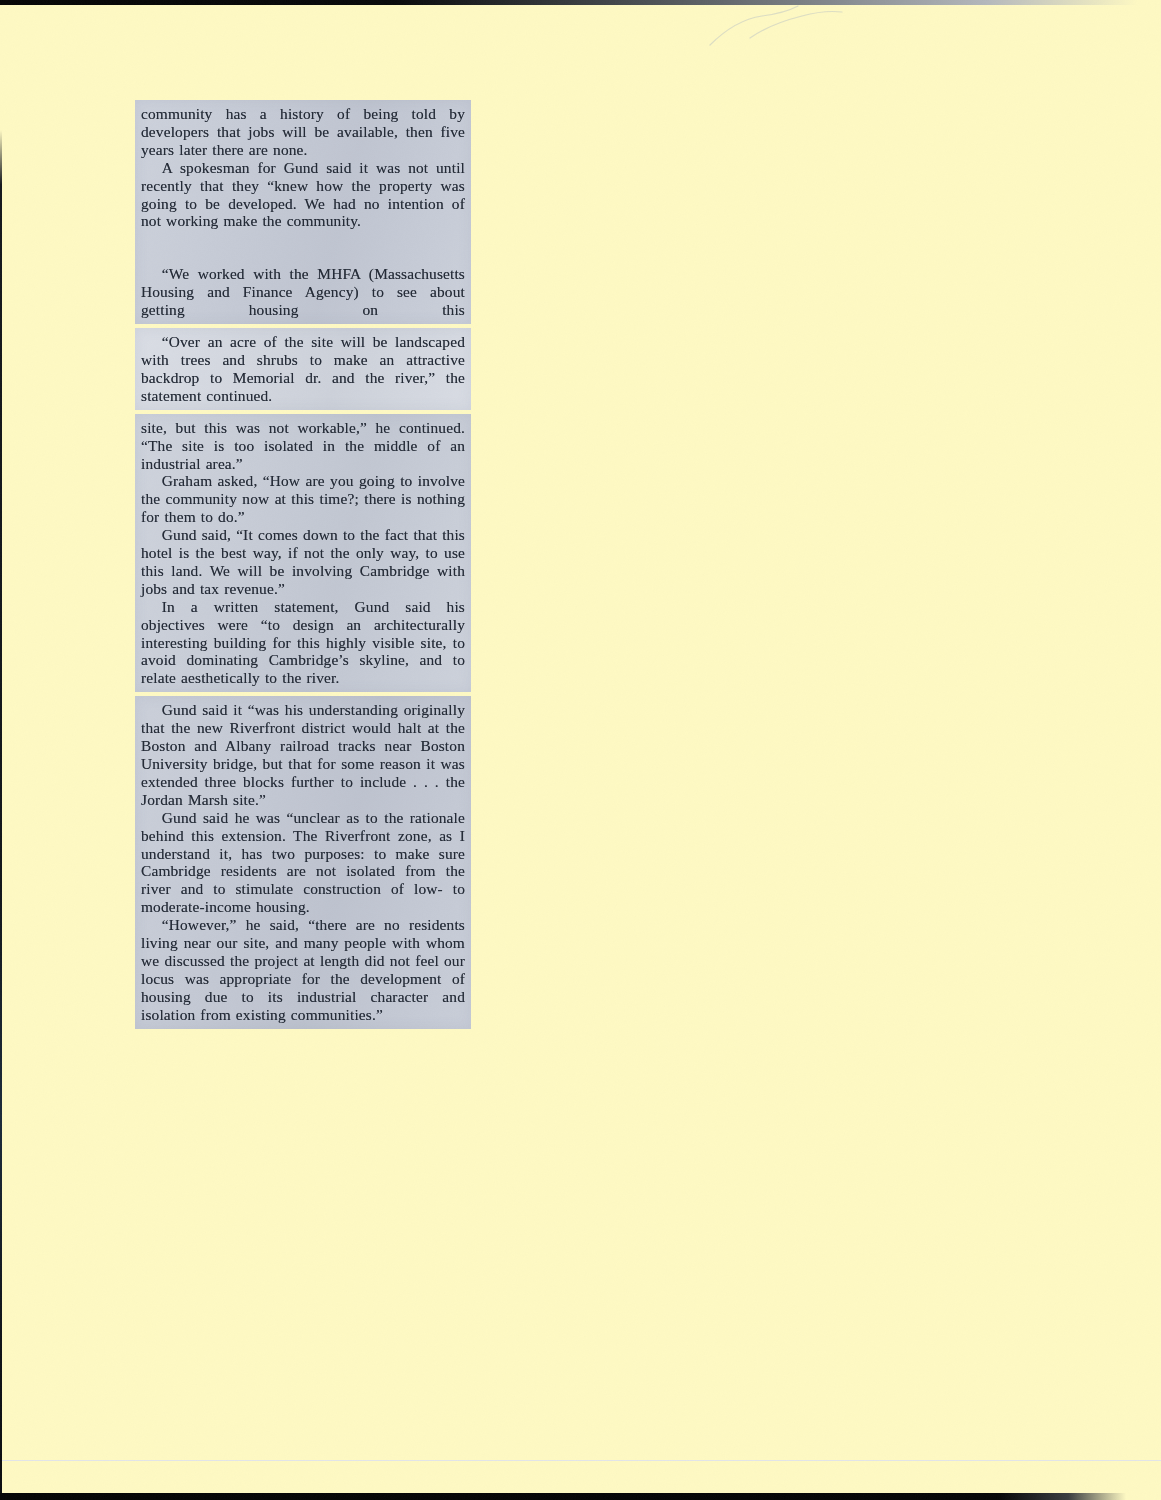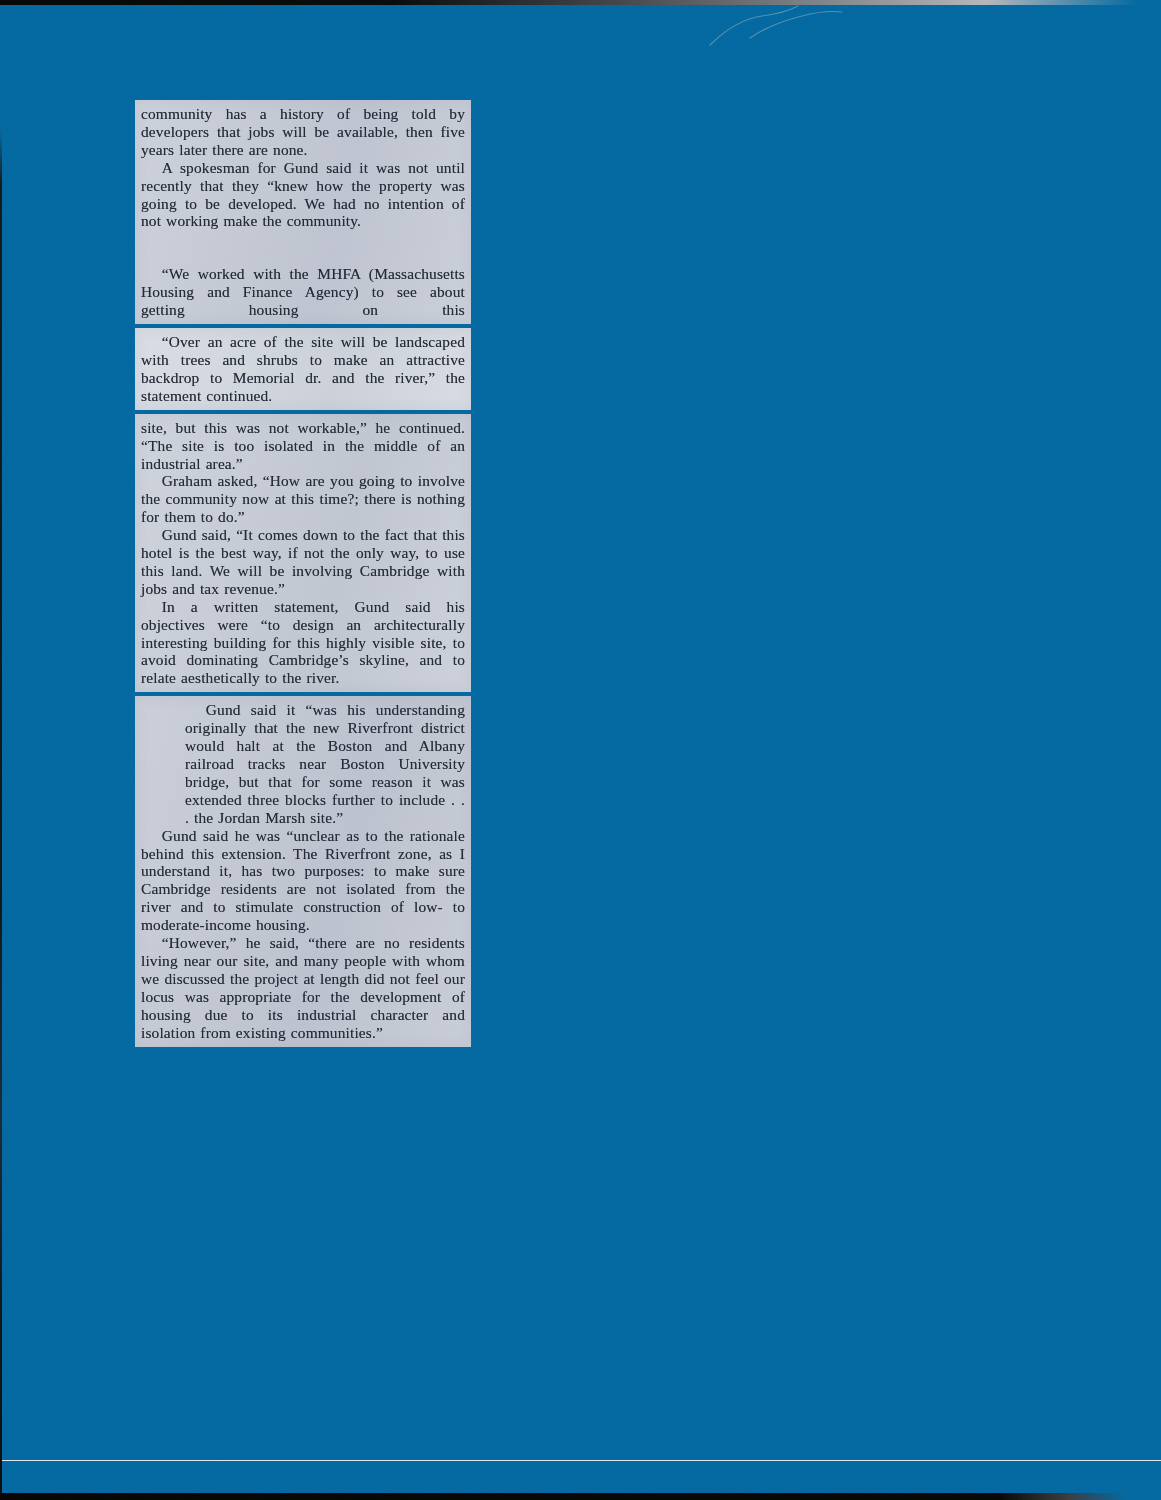--- a/index.html
+++ b/index.html
@@ -4,21 +4,21 @@
 <style>
   html, body {
     margin: 0;
     padding: 0;
     background: #ffffff;
   }
   .scan-page {
     position: relative;
     width: 1161px;
     height: 1500px;
-    background: #0369a1;
+    background: #fef9c3;
     overflow: hidden;
     font-family: "Liberation Serif", "DejaVu Serif", serif;
   }
   
   .top-edge {
     position: absolute; top: 0; left: 0;
     width: 100%; height: 5px;
     background: linear-gradient(to right,
       #060606 0%, #090a0b 34%, #3f4347 52%, #7d8287 70%,
       #b4b8bc 85%, rgba(230,231,233,0) 98%);
@@ -99,21 +99,21 @@
       <section class="chunk" style="background-color: rgb(215, 219, 227);">
         <p class="para indent" style="color: rgb(35, 42, 54);">“Over an acre of the site will be landscaped with trees and shrubs to make an attractive backdrop to Memorial dr. and the river,” the statement continued.</p>
       </section>
       <section class="chunk" style="background-color: rgb(203, 208, 218);">
         <p class="para" style="color: rgb(35, 42, 54);">site, but this was not workable,” he continued. “The site is too isolated in the middle of an industrial area.”</p>
         <p class="para indent" style="color: rgb(35, 42, 54);">Graham asked, “How are you going to involve the community now at this time?; there is nothing for them to do.”</p>
         <p class="para indent" style="color: rgb(35, 42, 54);">Gund said, “It comes down to the fact that this hotel is the best way, if not the only way, to use this land. We will be involving Cambridge with jobs and tax revenue.”</p>
         <p class="para indent" style="color: rgb(35, 42, 54);">In a written statement, Gund said his objectives were “to design an architecturally interesting building for this highly visible site, to avoid dominating Cambridge’s skyline, and to relate aesthetically to the river.</p>
       </section>
       <section class="chunk" style="background-color: rgb(199, 204, 215);">
-        <p class="para indent" style="color: rgb(35, 42, 54); margin-left: 44px;">Gund said it “was his understanding originally that the new Riverfront district would halt at the Boston and Albany railroad tracks near Boston University bridge, but that for some reason it was extended three blocks further to include . . . the Jordan Marsh site.”</p>
+        <p class="para indent" style="color: rgb(35, 42, 54);">Gund said it “was his understanding originally that the new Riverfront district would halt at the Boston and Albany railroad tracks near Boston University bridge, but that for some reason it was extended three blocks further to include . . . the Jordan Marsh site.”</p>
         <p class="para indent" style="color: rgb(35, 42, 54);">Gund said he was “unclear as to the rationale behind this extension. The Riverfront zone, as I understand it, has two purposes: to make sure Cambridge residents are not isolated from the river and to stimulate construction of low- to moderate-income housing.</p>
         <p class="para indent" style="color: rgb(35, 42, 54);">“However,” he said, “there are no residents living near our site, and many people with whom we discussed the project at length did not feel our locus was appropriate for the development of housing due to its industrial character and isolation from existing communities.”</p>
       </section>
     </div>
 
   <div class="fold-line"></div>
   <div class="left-edge"></div>
   <div class="bottom-edge"></div>
 
   <svg class="noise-overlay" width="1161" height="1500">

